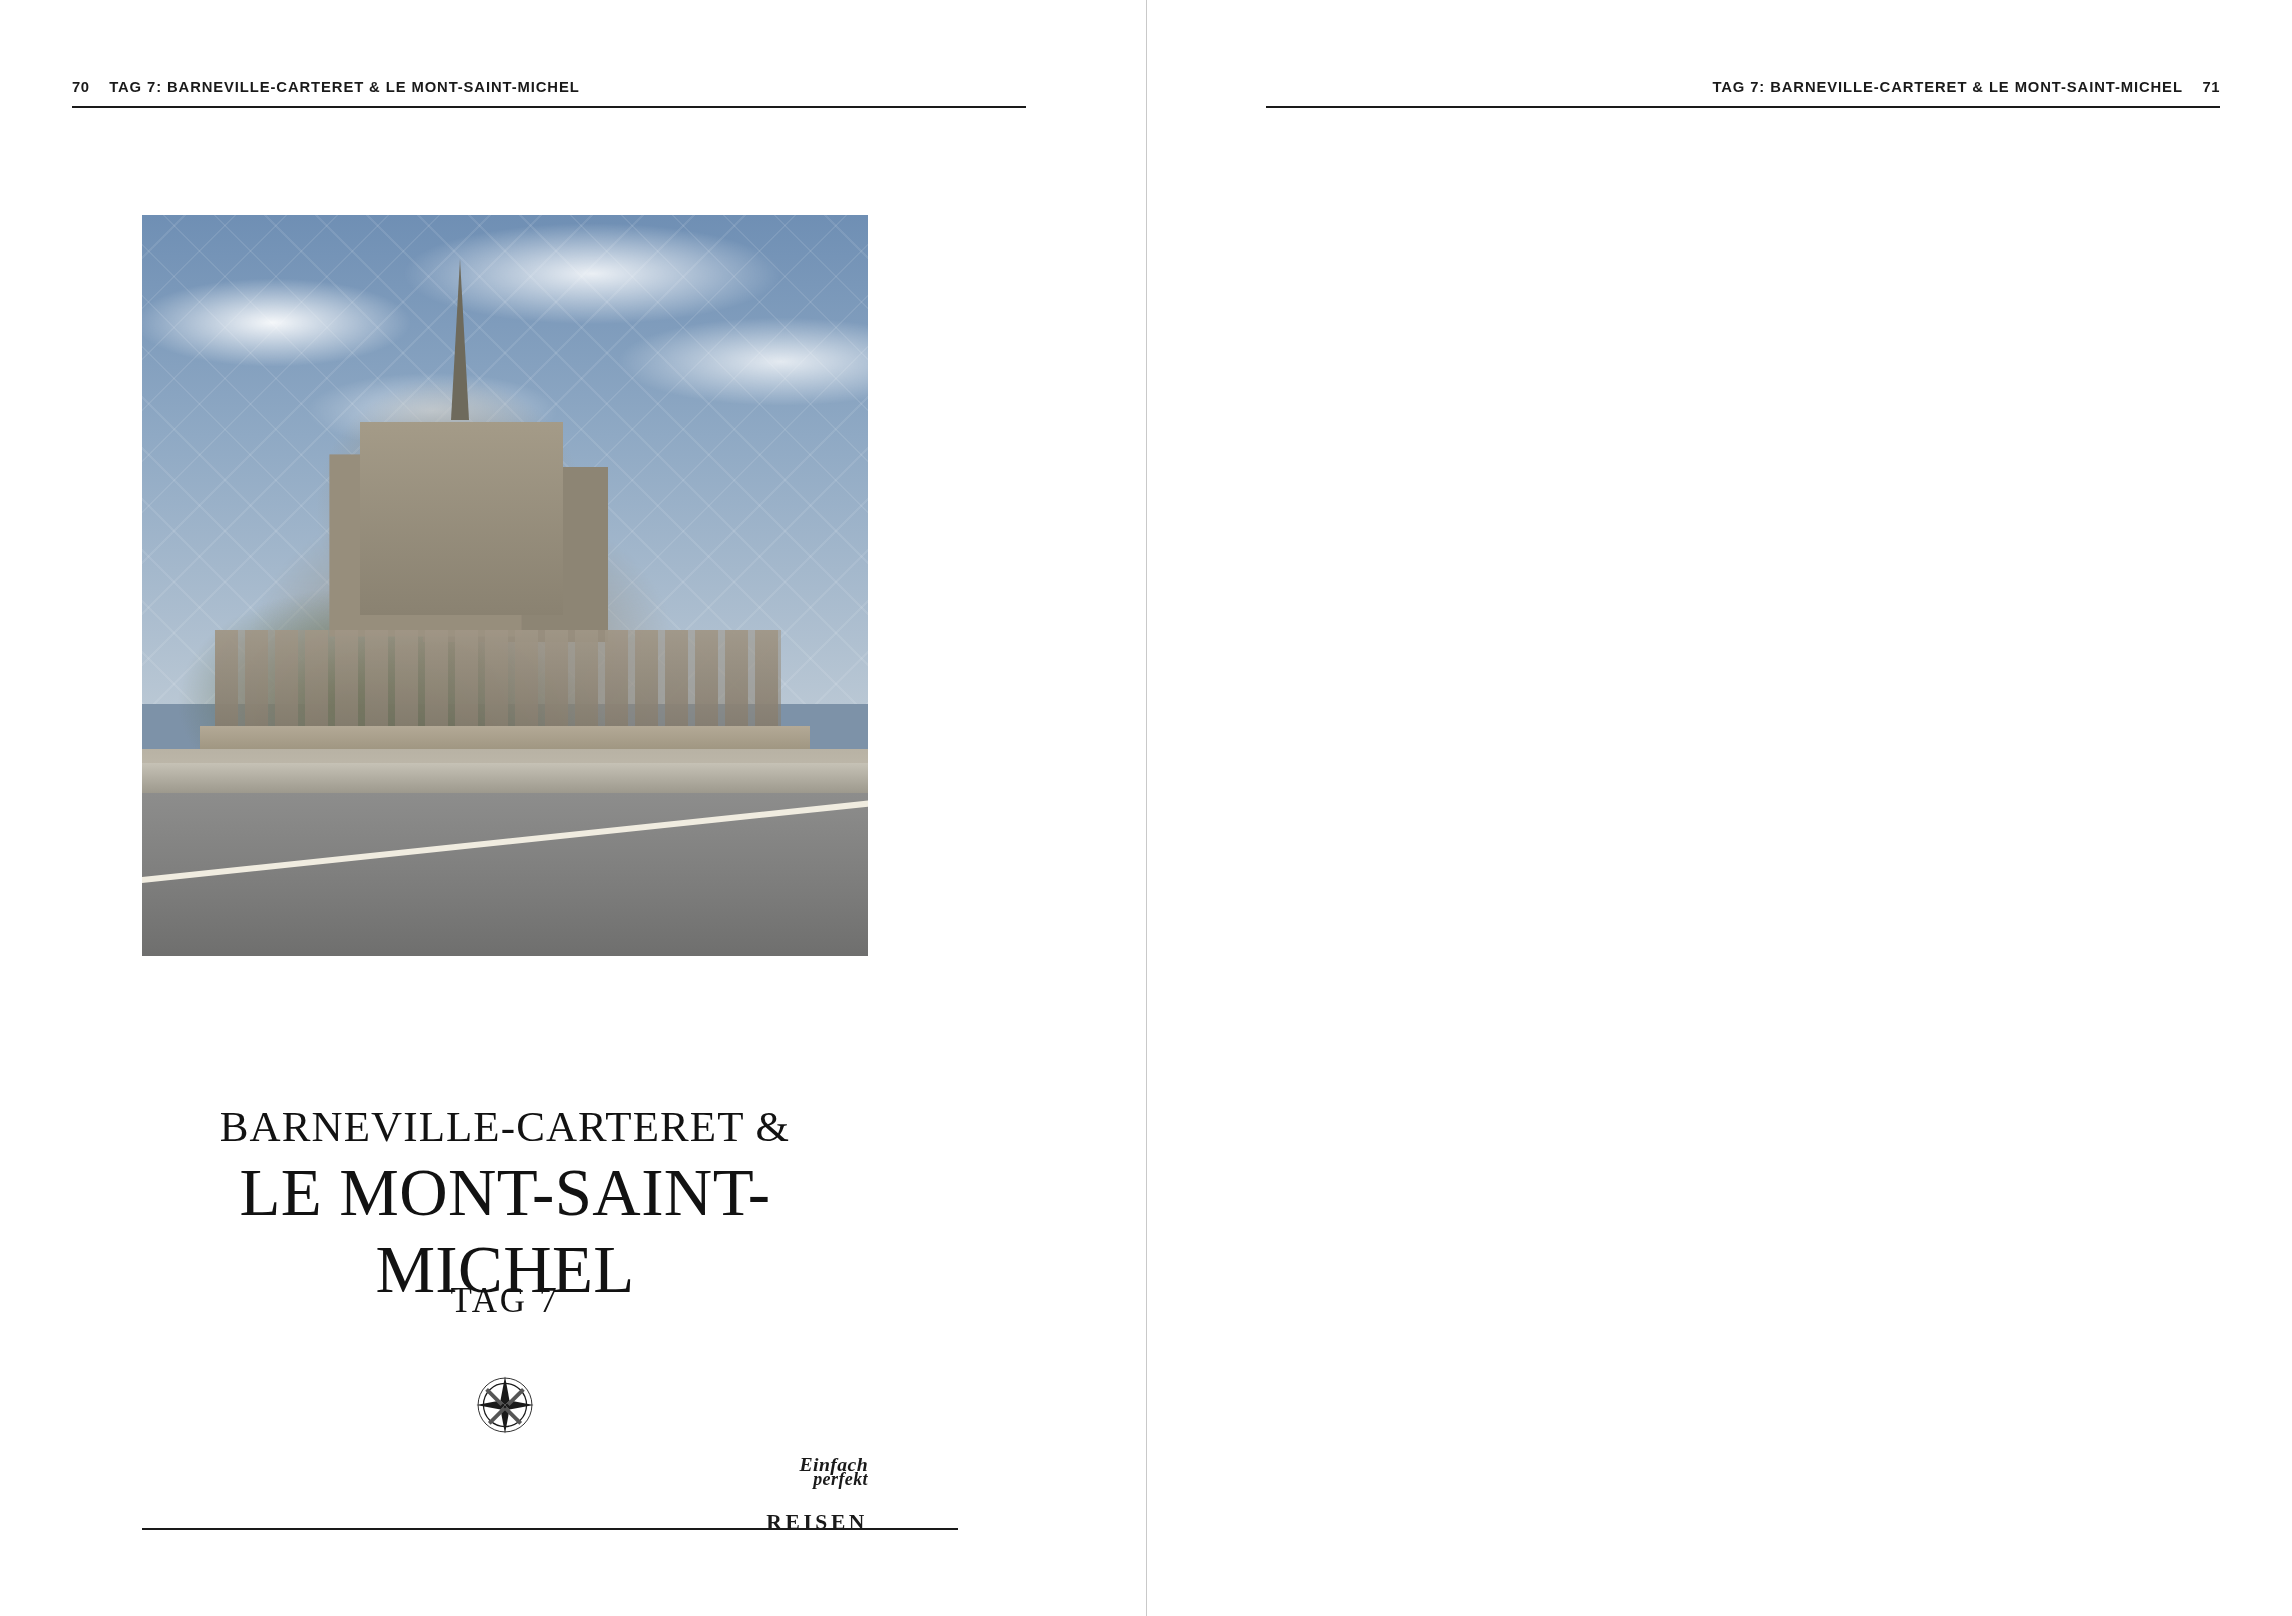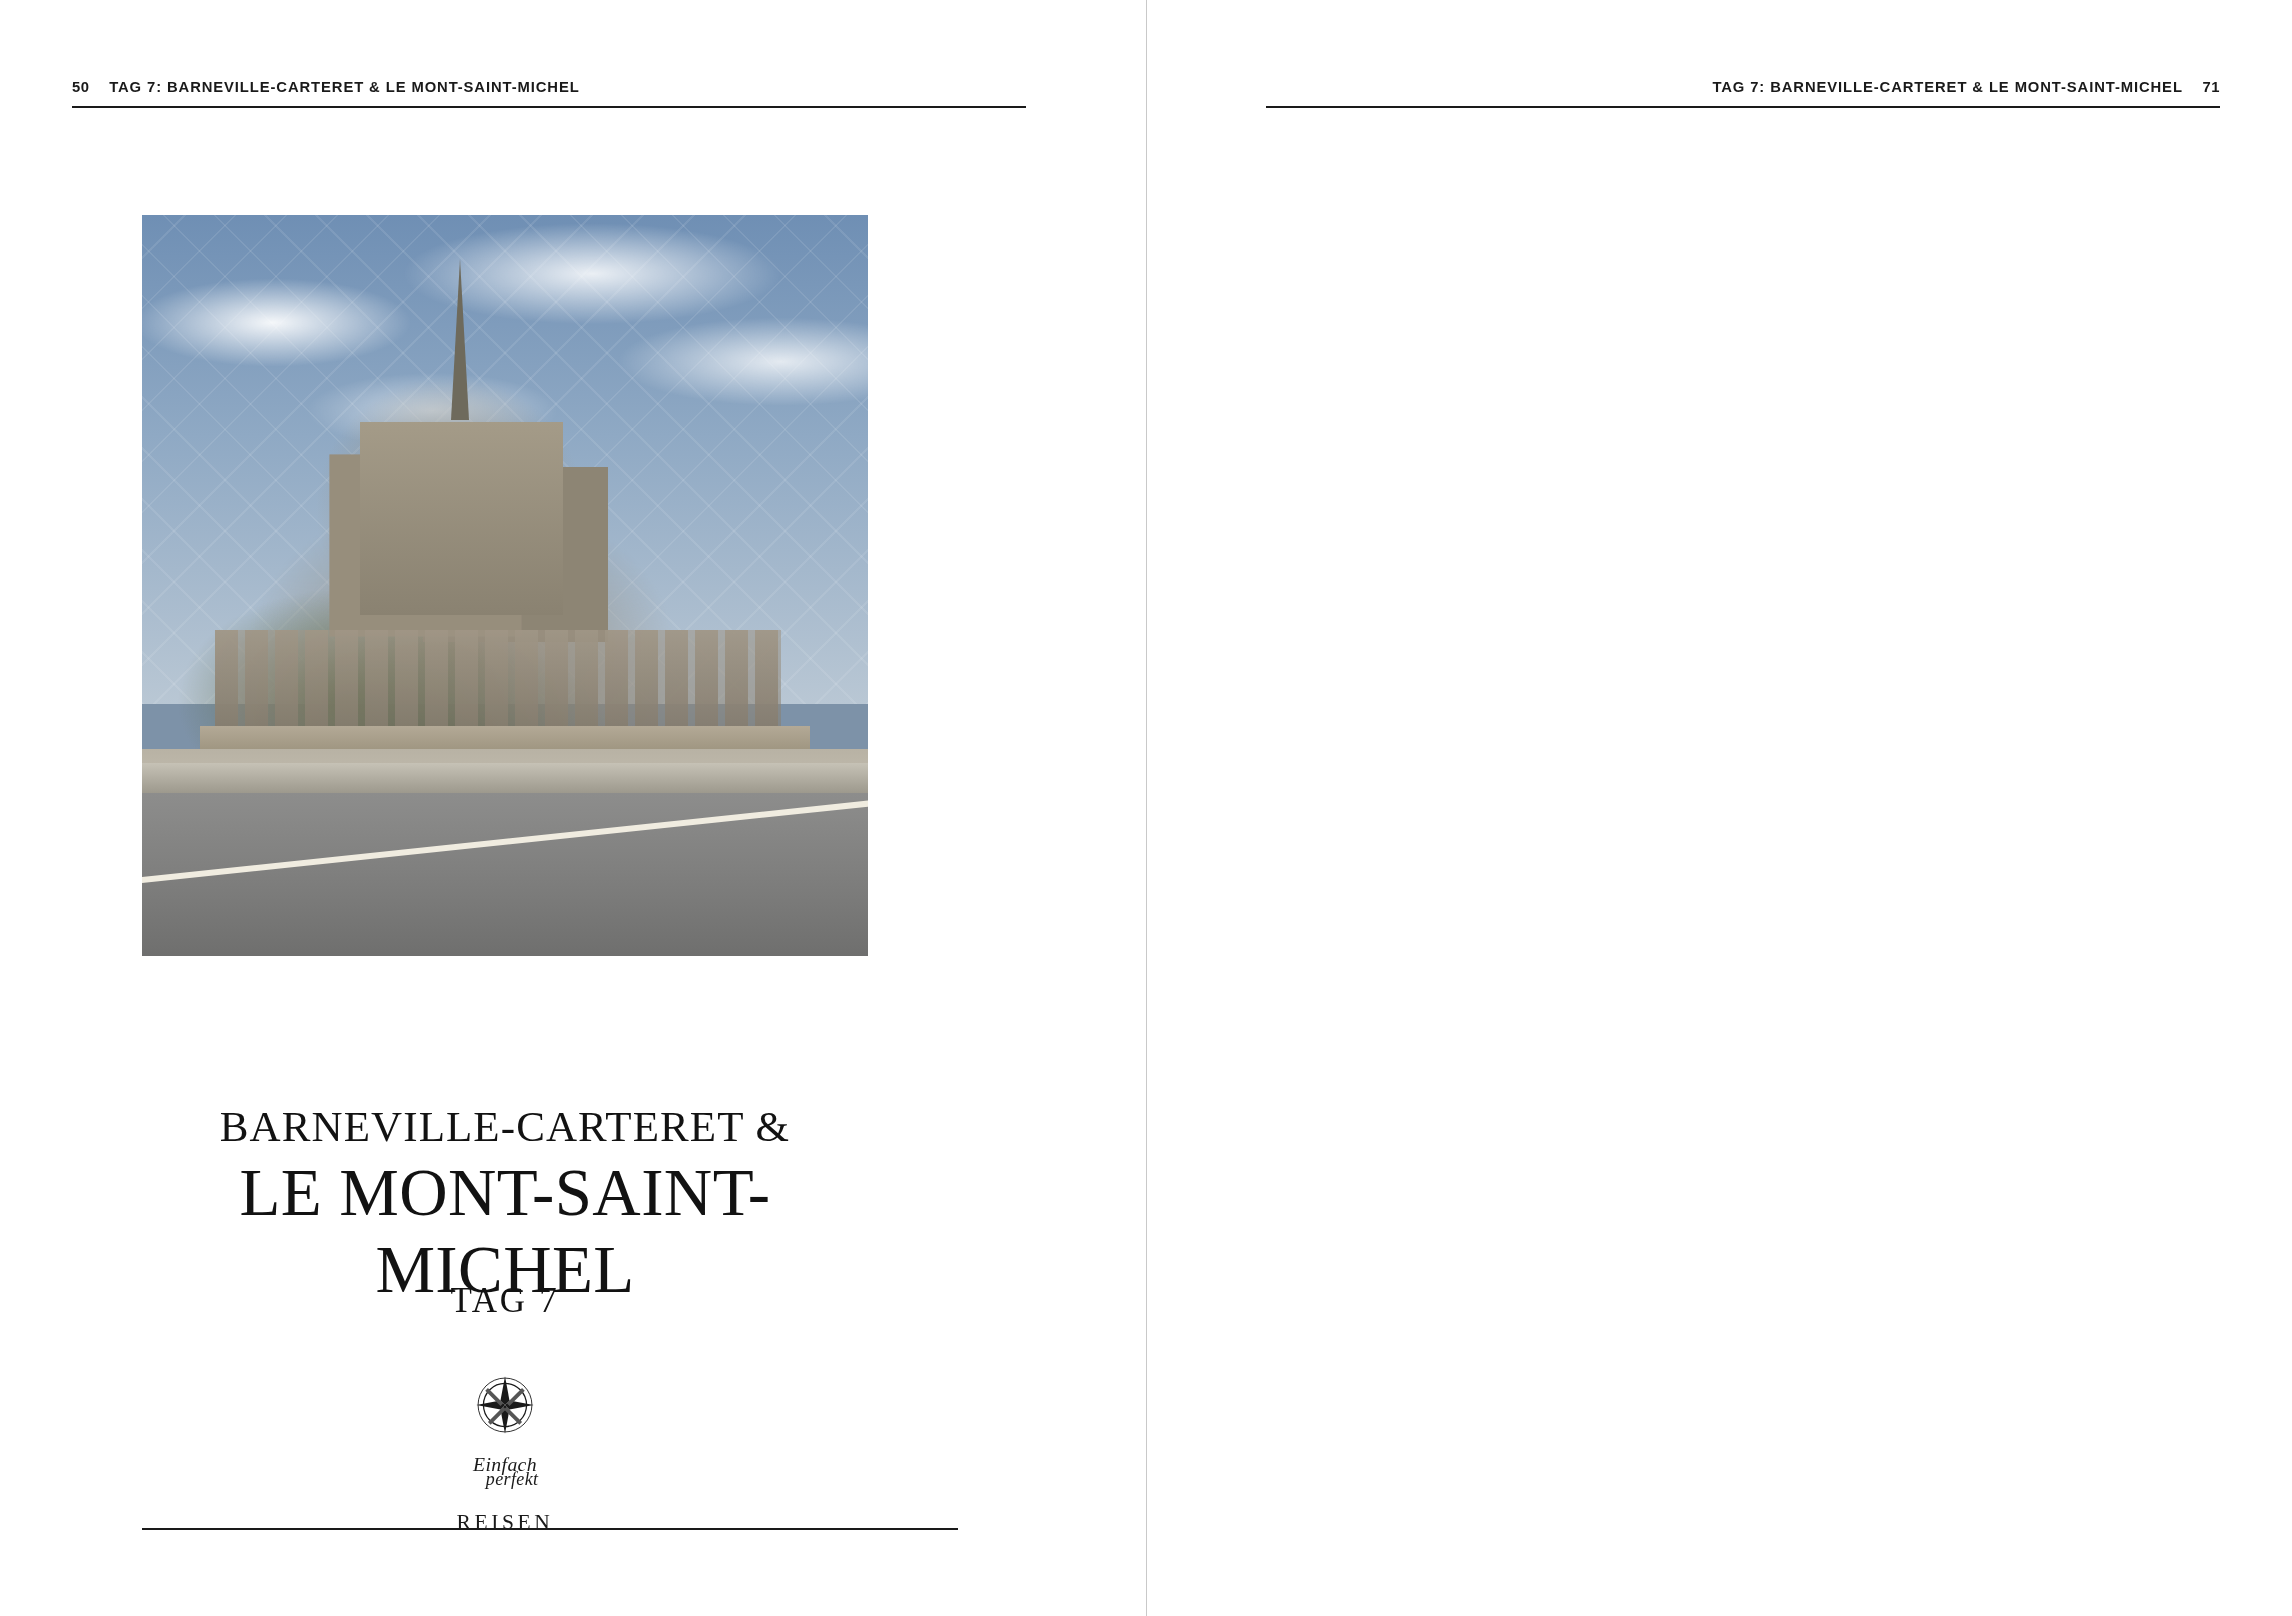--- a/index.html
+++ b/index.html
@@ -201,21 +201,22 @@
     top: 1370px;
     width: 726px;
     text-align: center;
   }
   #compass svg { display: inline-block; }
   .brand {
     position: absolute;
     left: 142px;
     top: 1455px;
     width: 726px;
-    text-align: center;
+    text-align: right;
+    font-weight: bold;
   }
   .brand-script {
     font-family: "Liberation Serif", serif;
     font-style: italic;
     font-size: 19.7px;
     letter-spacing: 0.4px;
     color: #1a1a1a;
     line-height: 1;
   }
   .brand-script .sub {
@@ -237,21 +238,21 @@
   #right-rule { right: 72px; top: 106px; width: 954px; }
 </style>
 </head>
 <body>
 
 <div class="spread">
 
   <div class="page">
 
     <div class="runhead" id="left-runhead">
-      <span class="folio">50</span><span class="sep"></span><span>TAG 7: BARNEVILLE-CARTERET &amp; LE MONT-SAINT-MICHEL</span>
+      <span class="folio">70</span><span class="sep"></span><span>TAG 7: BARNEVILLE-CARTERET &amp; LE MONT-SAINT-MICHEL</span>
     </div>
     <div class="rule" id="left-rule"></div>
 
     <div id="hero-photo">
       <div class="sky"></div>
       <div class="island"></div>
       <div class="abbey"></div>
       <div class="spire"></div>
       <div class="town"></div>
       <div class="rampart"></div>

